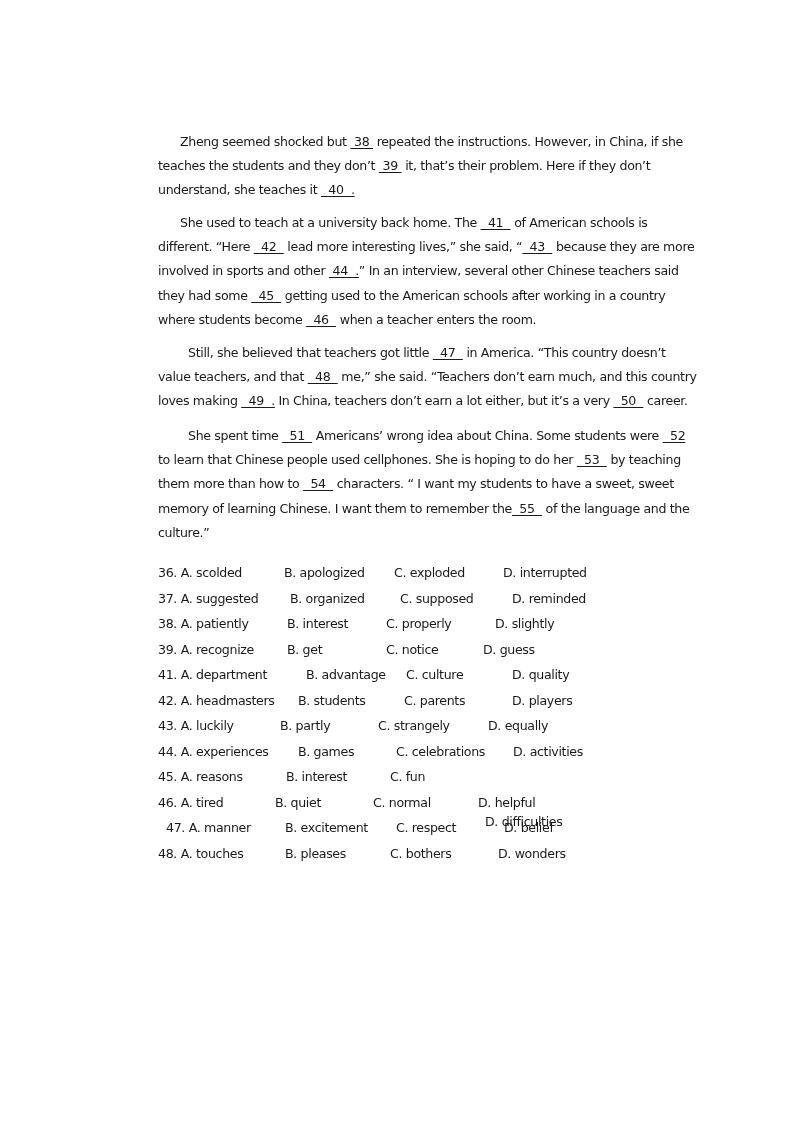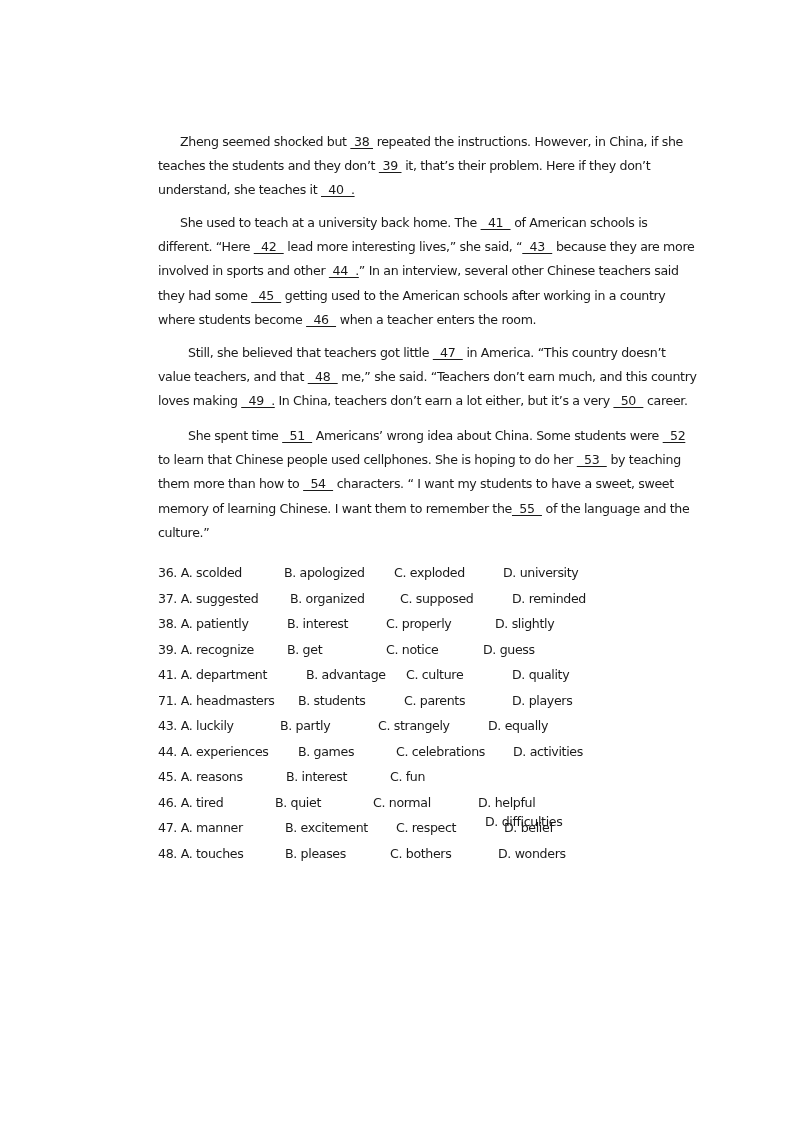--- a/index.html
+++ b/index.html
@@ -27,21 +27,21 @@
   <div class="para p1" style="top:130px;"><span class="indent"></span><span>Zheng seemed shocked but </span><span class="blank"> 38 </span><span> repeated the instructions. However, in China, if she teaches the students and they don’t </span><span class="blank"> 39 </span><span> it, that’s their problem. Here if they don’t understand, she teaches it </span><span class="blank">  40  .</span></div>
   <div class="para p2" style="top:211px;"><span class="indent"></span><span>She used to teach at a university back home. The </span><span class="blank">  41  </span><span> of American schools is different. “Here </span><span class="blank">  42  </span><span> lead more interesting lives,” she said, “</span><span class="blank">  43  </span><span> because they are more involved in sports and other </span><span class="blank"> 44  .</span><span>” In an interview, several other Chinese teachers said they had some </span><span class="blank">  45  </span><span> getting used to the American schools after working in a country where students become </span><span class="blank">  46  </span><span> when a teacher enters the room.</span></div>
   <div class="para p3" style="top:341px;"><span class="indent"></span><span>Still, she believed that teachers got little </span><span class="blank">  47  </span><span> in America. “This country doesn’t value teachers, and that </span><span class="blank">  48  </span><span> me,” she said. “Teachers don’t earn much, and this country loves making </span><span class="blank">  49  .</span><span> In China, teachers don’t earn a lot either, but it’s a very </span><span class="blank">  50  </span><span> career.</span></div>
   <div class="para p4" style="top:424px;"><span class="indent"></span><span>She spent time </span><span class="blank">  51  </span><span> Americans’ wrong idea about China. Some students were </span><span class="blank">  52</span><span> to learn that Chinese people used cellphones. She is hoping to do her </span><span class="blank">  53  </span><span> by teaching them more than how to </span><span class="blank">  54  </span><span> characters. “ I want my students to have a sweet, sweet memory of learning Chinese. I want them to remember the</span><span class="blank">  55  </span><span> of the language and the culture.”</span></div>
 
   <div class="options">
       <div class="opt-row">
         <span style="left: 0px;"><span style="position: static;">36. </span><span style="position: static;">A. scolded</span></span>
         <span style="left: 126px;">B. apologized</span>
         <span style="left: 236px;">C. exploded</span>
-        <span style="left: 345px;">D. university</span>
+        <span style="left: 345px;">D. interrupted</span>
       </div>
       <div class="opt-row">
         <span style="left: 0px;"><span style="position: static;">37. </span><span style="position: static;">A. suggested</span></span>
         <span style="left: 132px;">B. organized</span>
         <span style="left: 242px;">C. supposed</span>
         <span style="left: 354px;">D. reminded</span>
       </div>
       <div class="opt-row">
         <span style="left: 0px;"><span style="position: static;">38. </span><span style="position: static;">A. patiently</span></span>
         <span style="left: 129px;">B. interest</span>
@@ -54,21 +54,21 @@
         <span style="left: 228px;">C. notice</span>
         <span style="left: 325px;">D. guess</span>
       </div>
       <div class="opt-row">
         <span style="left: 0px;"><span style="position: static;">41. </span><span style="position: static;">A. department</span></span>
         <span style="left: 148px;">B. advantage</span>
         <span style="left: 248px;">C. culture</span>
         <span style="left: 354px;">D. quality</span>
       </div>
       <div class="opt-row">
-        <span style="left: 0px;"><span style="position: static;">71. </span><span style="position: static; margin-top: 32px;">A. headmasters</span></span>
+        <span style="left: 0px;"><span style="position: static;">42. </span><span style="position: static; margin-top: 32px;">A. headmasters</span></span>
         <span style="left: 140px;">B. students</span>
         <span style="left: 246px;">C. parents</span>
         <span style="left: 354px;">D. players</span>
       </div>
       <div class="opt-row">
         <span style="left: 0px;"><span style="position: static;">43. </span><span style="position: static;">A. luckily</span></span>
         <span style="left: 122px;">B. partly</span>
         <span style="left: 220px;">C. strangely</span>
         <span style="left: 330px;">D. equally</span>
       </div>
@@ -84,21 +84,21 @@
         <span style="left: 232px;">C. fun</span>
         <span style="left: 327px; margin-top: 45px;">D. difficulties</span>
       </div>
       <div class="opt-row">
         <span style="left: 0px;"><span style="position: static;">46. </span><span style="position: static;">A. tired</span></span>
         <span style="left: 117px;">B. quiet</span>
         <span style="left: 215px;">C. normal</span>
         <span style="left: 320px;">D. helpful</span>
       </div>
       <div class="opt-row">
-        <span style="left: 0px;"><span style="position: static;">47. </span><span style="position: static;">A. manner</span></span>
+        <span style="left: 8px;"><span style="position: static;">47. </span><span style="position: static;">A. manner</span></span>
         <span style="left: 127px;">B. excitement</span>
         <span style="left: 238px;">C. respect</span>
         <span style="left: 346px;">D. belief</span>
       </div>
       <div class="opt-row">
         <span style="left: 0px;"><span style="position: static;">48. </span><span style="position: static;">A. touches</span></span>
         <span style="left: 127px;">B. pleases</span>
         <span style="left: 232px;">C. bothers</span>
         <span style="left: 340px;">D. wonders</span>
       </div>

